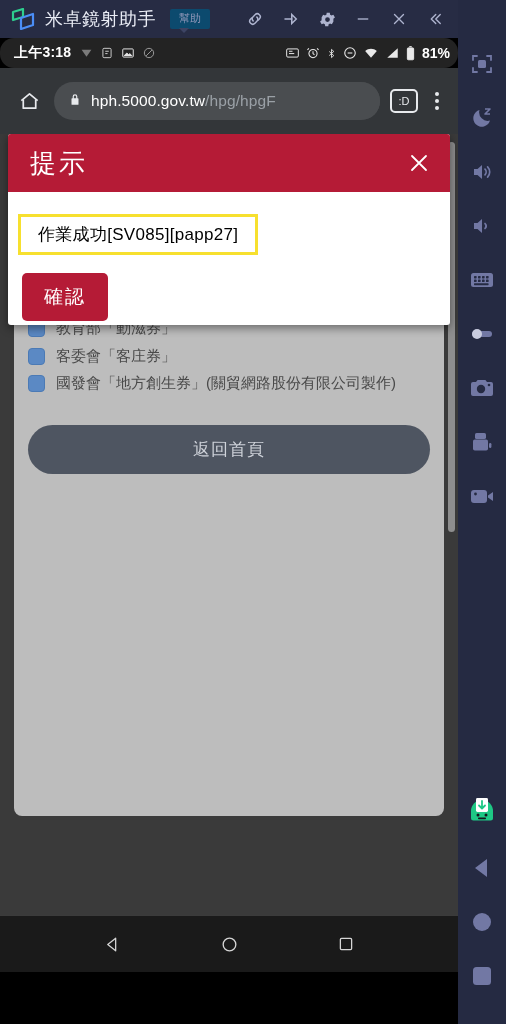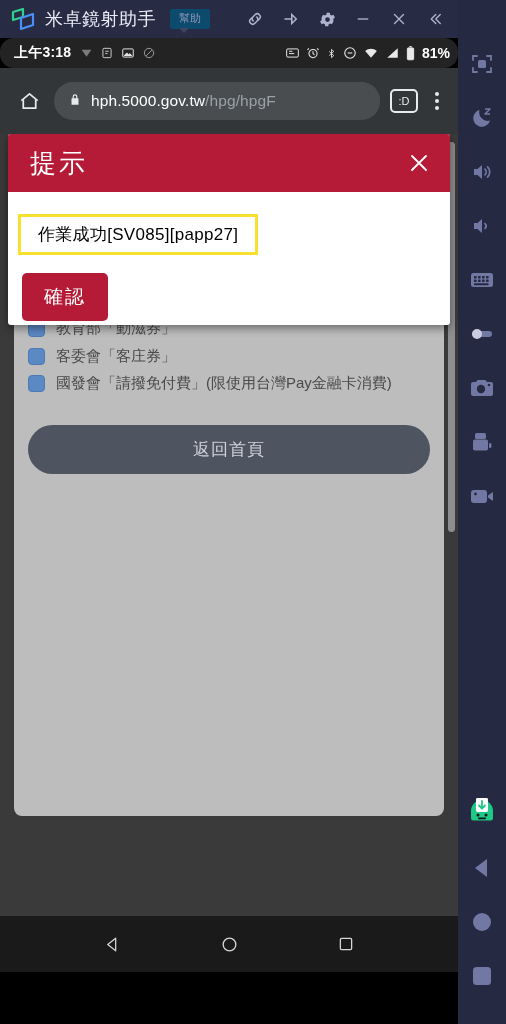--- a/index.html
+++ b/index.html
@@ -348,21 +348,21 @@
             <span class="opt-label">教育部「動滋券」</span>
           </div>
 
           <div class="opt-row">
             <span class="cb"></span>
             <span class="opt-label">客委會「客庄券」</span>
           </div>
 
           <div class="opt-row">
             <span class="cb"></span>
-            <span class="opt-label">國發會「請撥免付費」(限使用台灣Pay金融卡消費)</span>
+            <span class="opt-label">國發會「地方創生券」(關貿網路股份有限公司製作)</span>
           </div>
         </div>
 
         <button class="home-btn-big">返回首頁</button>
       </div>
 
       <div class="vscroll"></div>
 
 
       <div class="modal-wrap">

